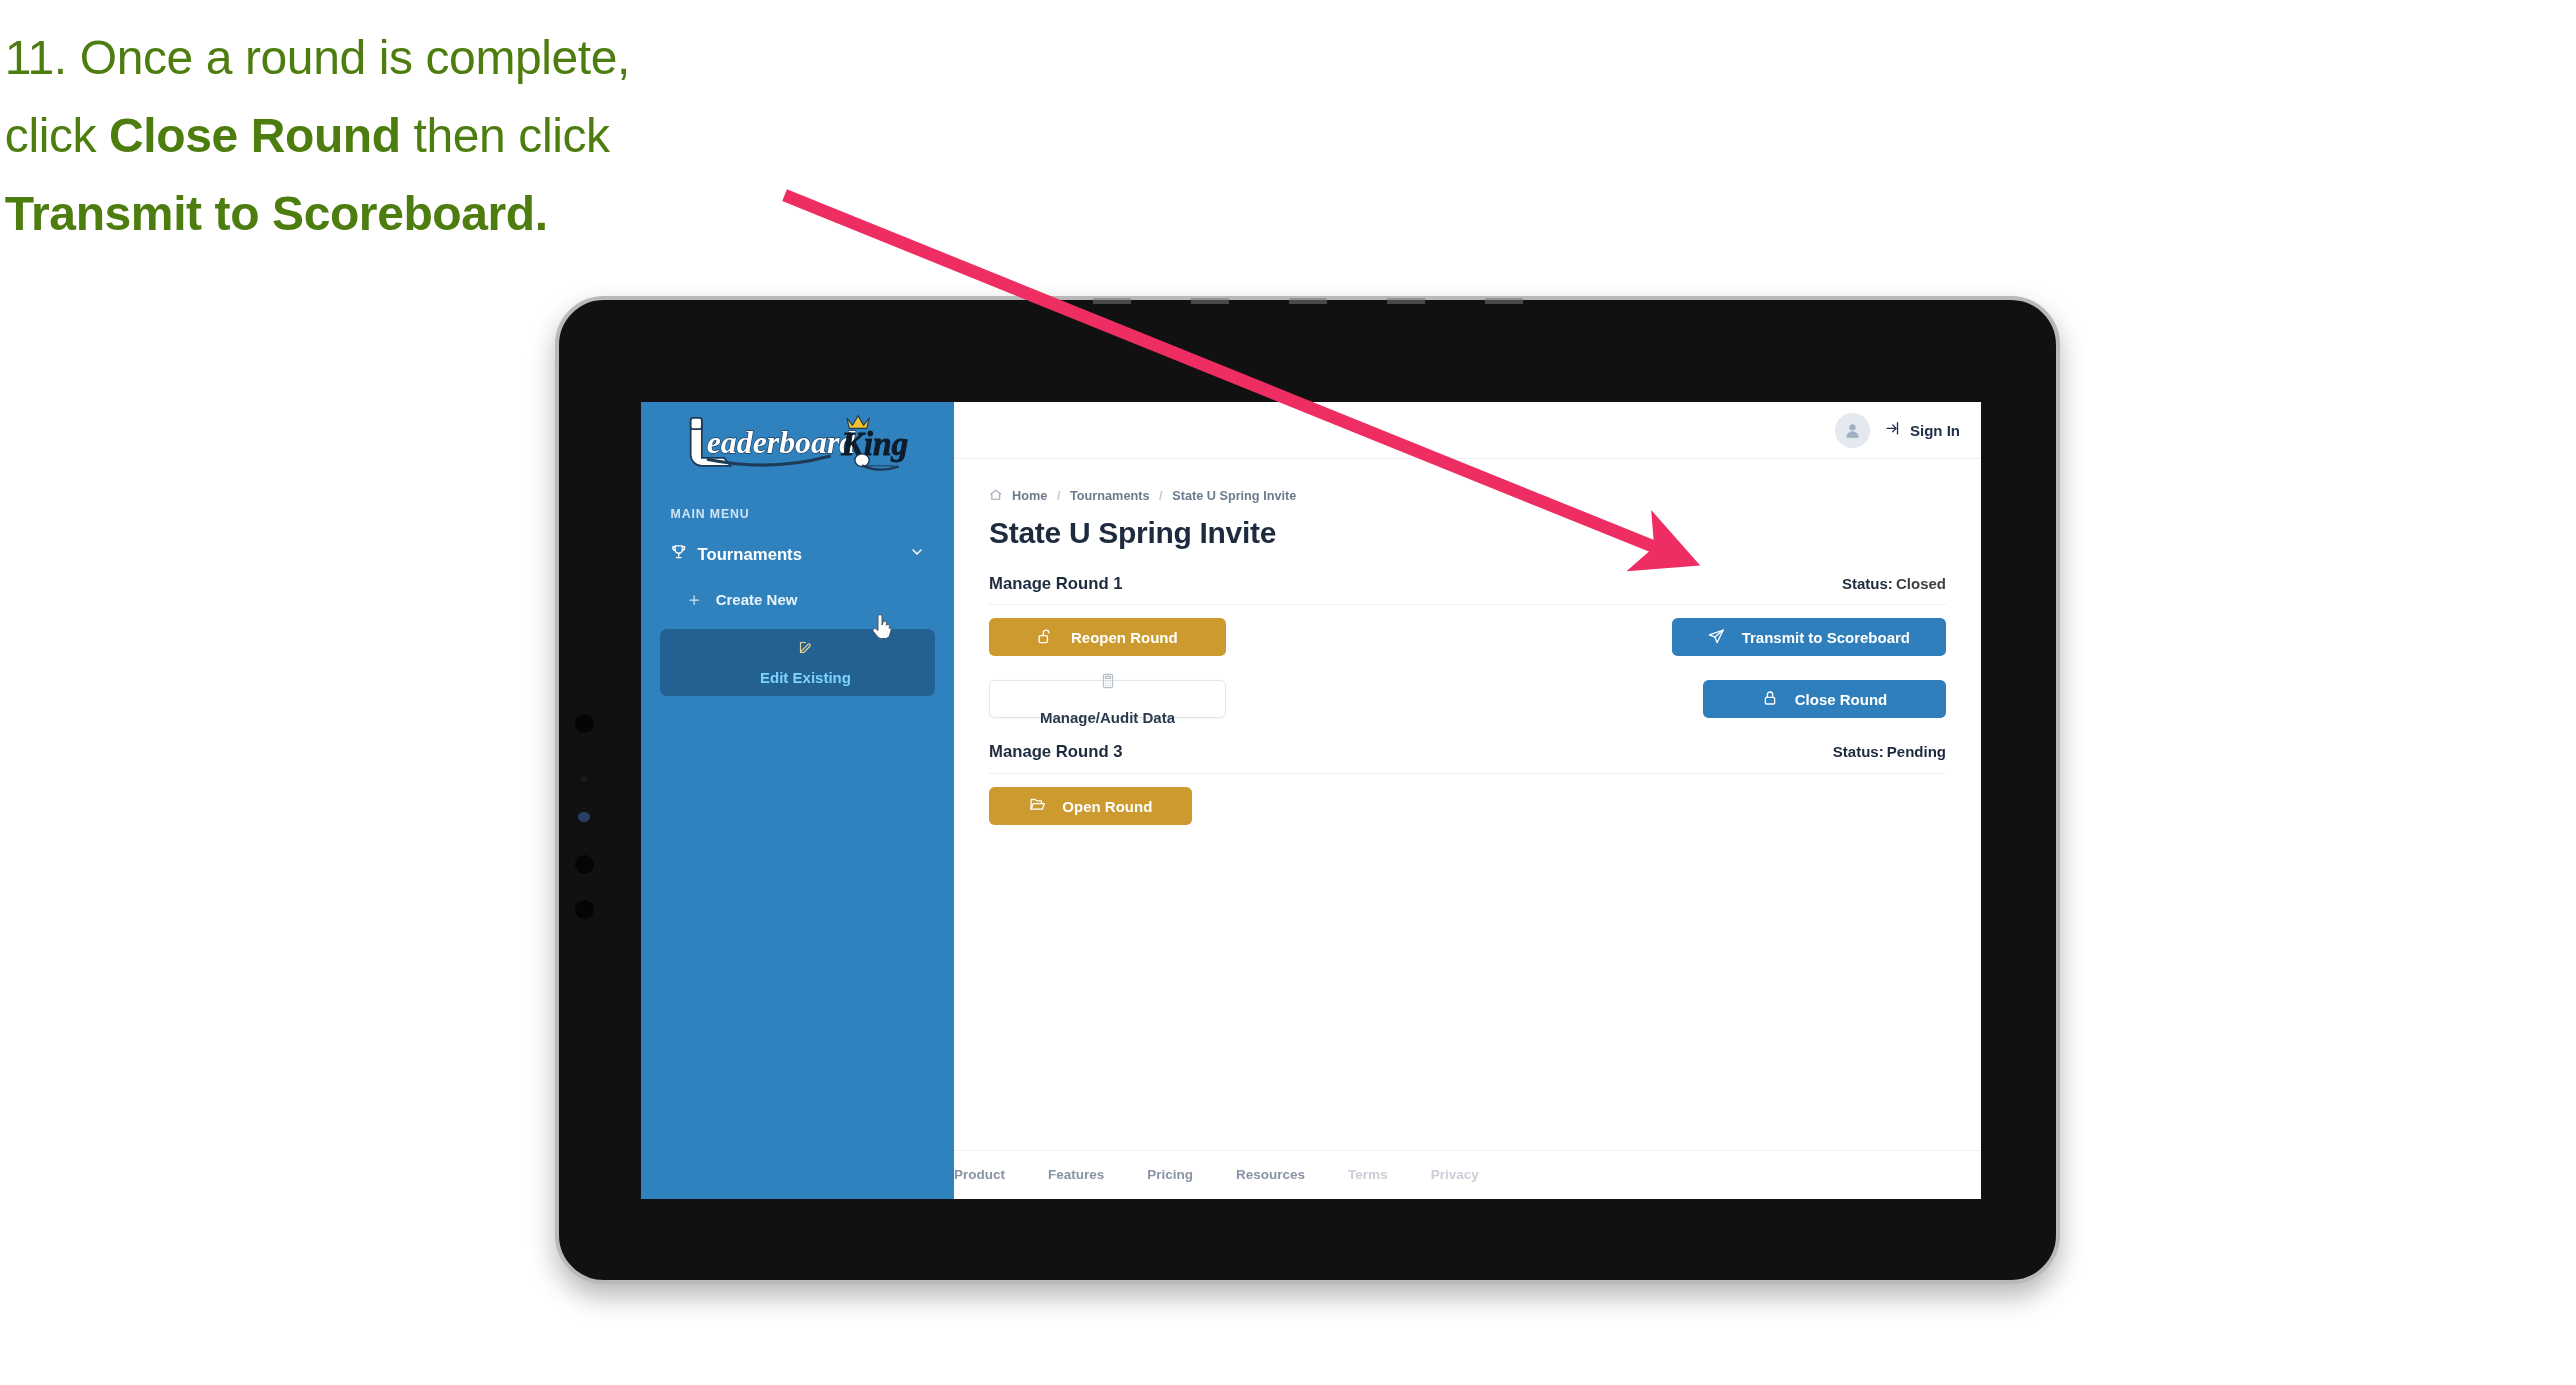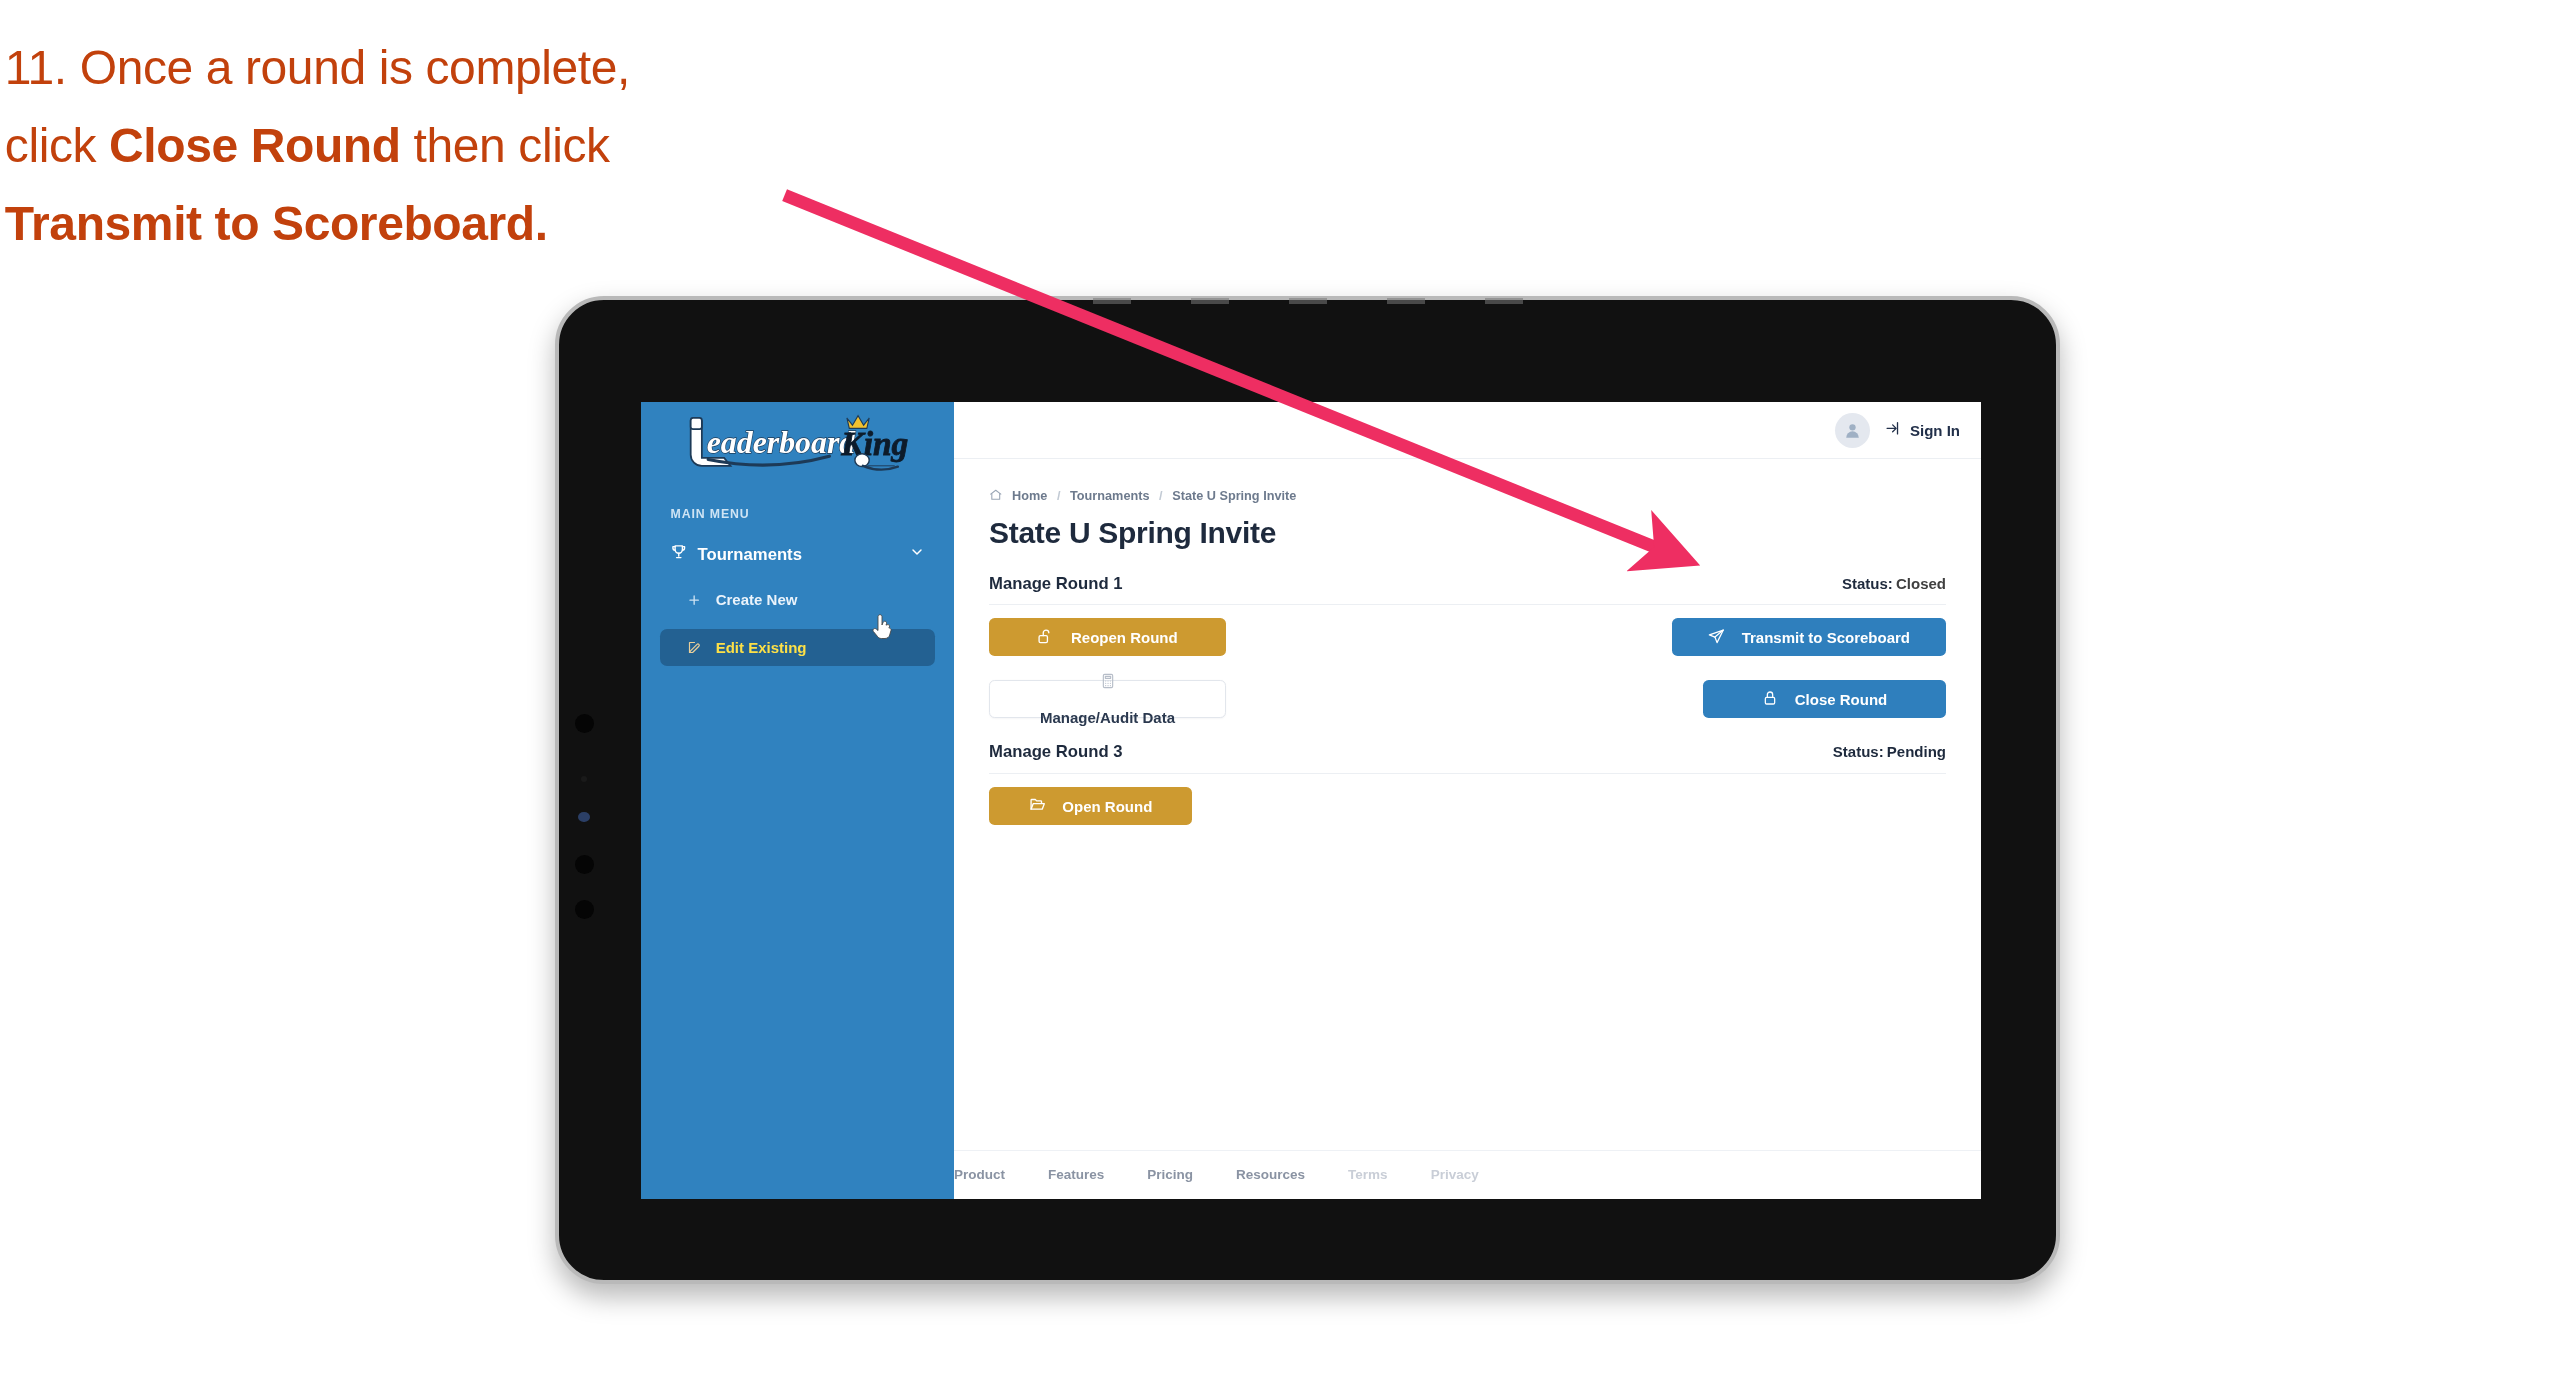--- a/index.html
+++ b/index.html
@@ -13,26 +13,26 @@
     position: relative;
     overflow: hidden;
     font-family: "Liberation Sans", sans-serif;
     -webkit-font-smoothing: antialiased;
   }
 
   
   #caption {
     position: absolute;
     left: 4.8px;
-    top: 29px;
+    top: 19px;
     width: 844px;
     font-family: "Liberation Sans", sans-serif;
     font-size: 48px;
     line-height: 1.62;
-    color: #c2410c;
+    color: #4d7c0f;
     letter-spacing: -0.4px;
   }
   #caption .b { font-weight: 700; }
 
   
   #arrow-svg {
     position: absolute;
     left: 0; top: 0;
     width: 2576px;
     height: 1386px;
@@ -133,21 +133,22 @@
     gap: 12.7px;
     padding: 9.6px 9.6px 9.6px 25.5px;
     border-radius: 7.2px;
     font-size: 15px;
     font-weight: 700;
     color: #eaf3fb;
     cursor: pointer;
   }
   .nav-sub.active {
     background: #236192;
-    color: #fde047;
+    color: #7dd3fc;
+    flex-direction: column;
   }
   .nav-sub .ic { display: inline-flex; width: 17.5px; height: 17.5px; align-items:center; justify-content:center; }
 
   
   #main {
     flex: 1 1 auto;
     background: #ffffff;
     display: flex;
     flex-direction: column;
     min-width: 0;

